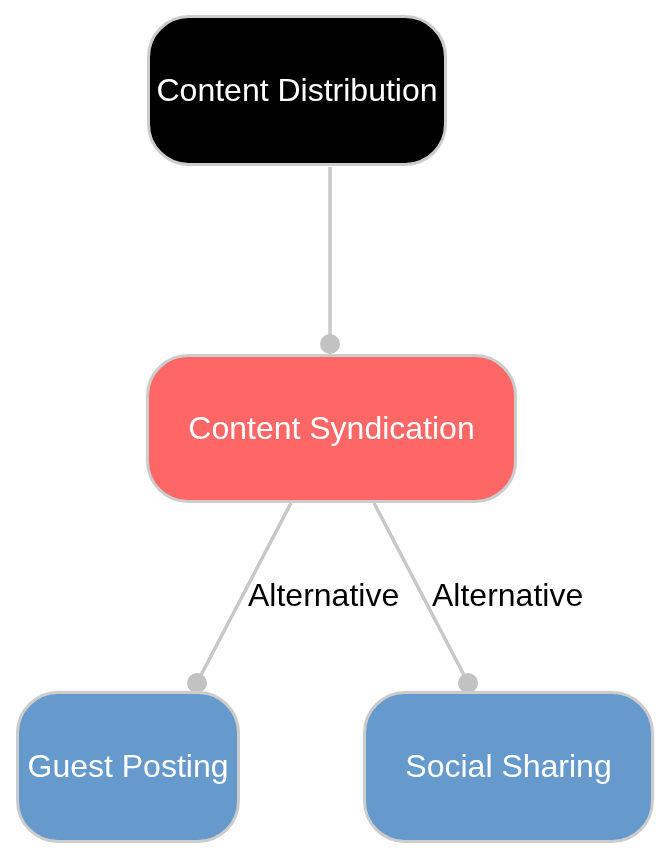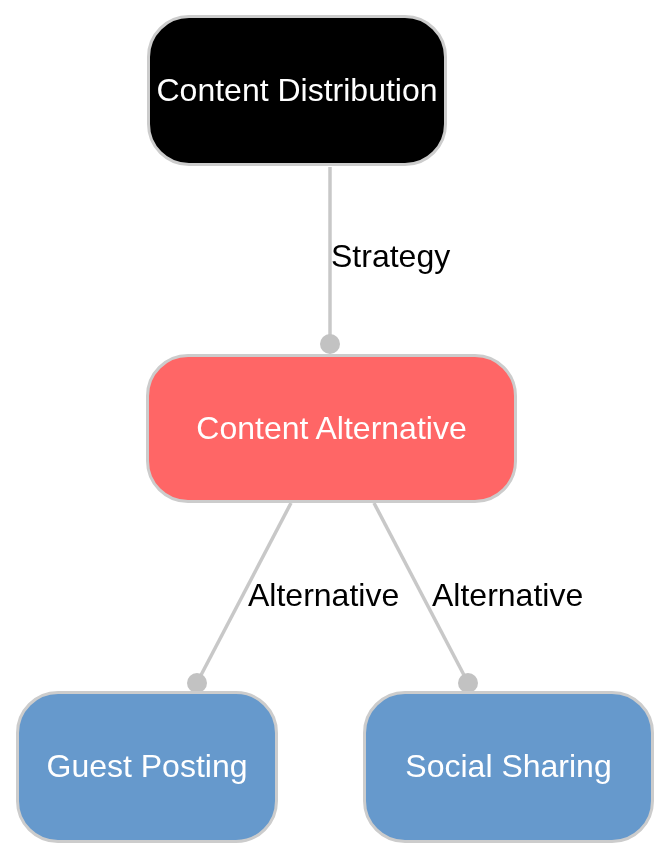--- a/index.html
+++ b/index.html
@@ -29,21 +29,21 @@
     border-radius: 42px;
     display: flex;
     align-items: center;
     justify-content: center;
     font-size: 32px;
     line-height: 1.1;
     white-space: nowrap;
   }
   .node-distribution { left: 147px; top: 15px;  width: 300px; height: 151px; }
   .node-syndication  { left: 146px; top: 354px; width: 371px; height: 149px; }
-  .node-guest        { left: 16px;  top: 691px; width: 262px; height: 152px; }
+  .node-guest        { left: 16px;  top: 691px; width: 224px; height: 152px; }
   .node-social       { left: 363px; top: 691px; width: 291px; height: 152px; }
   .edge-label {
     position: absolute;
     font-size: 32px;
     line-height: 37px;
     color: #000000;
     white-space: nowrap;
   }
   .edge-label-strategy      { left: 331px; top: 238px; }
   .edge-label-alternative-1 { left: 248px; top: 577px; }
@@ -64,30 +64,29 @@
 
     <line class="edge-line" x1="374" y1="503" x2="465" y2="677" stroke-width="3.5" stroke="#c8c8c8"></line>
     <circle class="edge-dot" cx="468" cy="683" r="10" fill="#c2c2c2"></circle>
   </svg>
 
   <div class="node node-distribution" style="background: rgb(0, 0, 0); color: rgb(255, 255, 255);">
     <span>Content Distribution</span>
   </div>
 
   <div class="node node-syndication" style="background: rgb(255, 102, 102); color: rgb(255, 255, 255);">
-    <span>Content Alternative</span>
+    <span>Content Syndication</span>
   </div>
 
   <div class="node node-guest" style="background: rgb(102, 153, 204); color: rgb(255, 255, 255);">
     <span>Guest Posting</span>
   </div>
 
   <div class="node node-social" style="background: rgb(102, 153, 204); color: rgb(255, 255, 255);">
     <span>Social Sharing</span>
   </div>
 
-  <div class="edge-label edge-label-strategy">Strategy</div>
 
   <div class="edge-label edge-label-alternative-1">Alternative</div>
 
   <div class="edge-label edge-label-alternative-2">Alternative</div>
 
 </div>
 
 </body></html>

